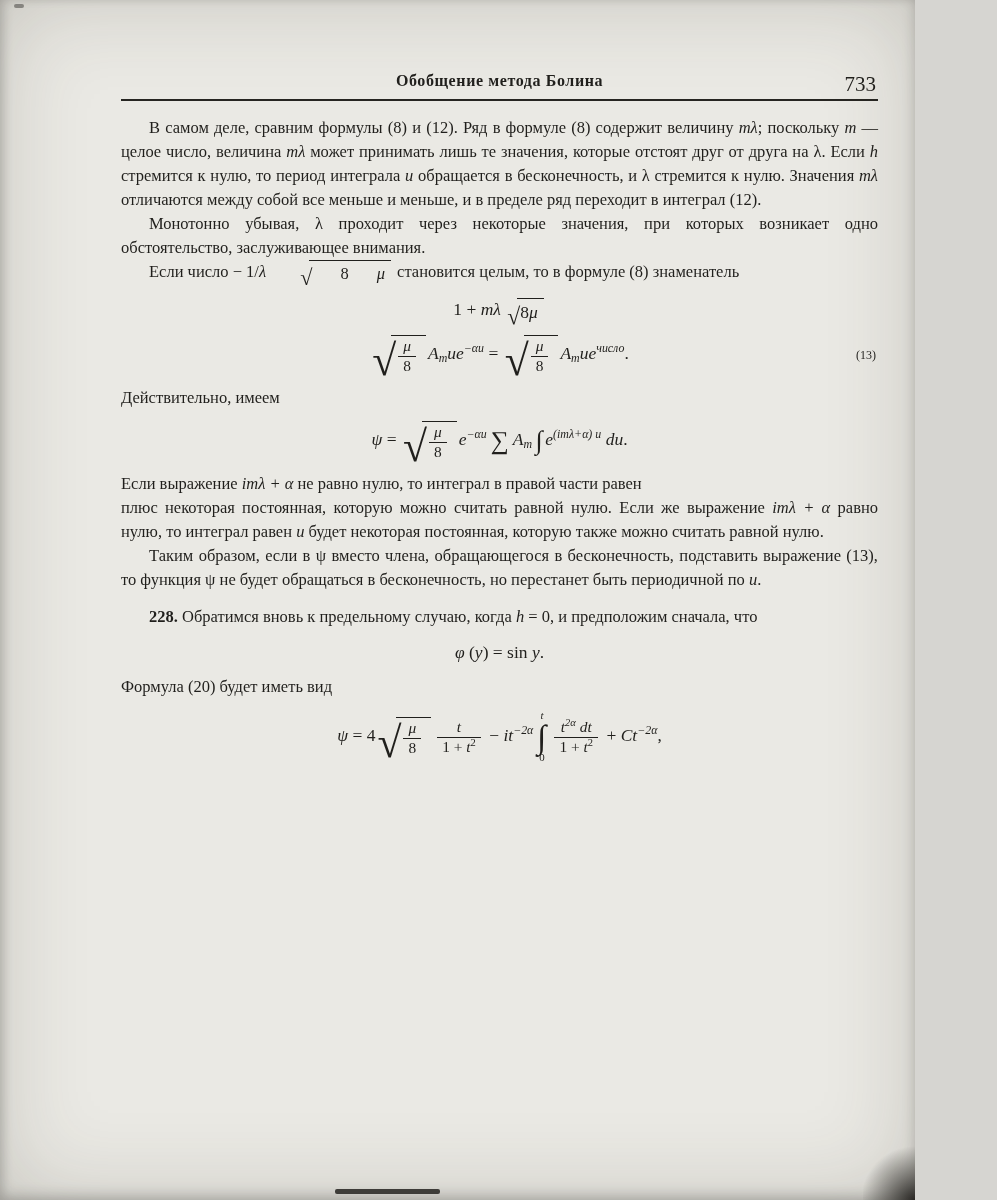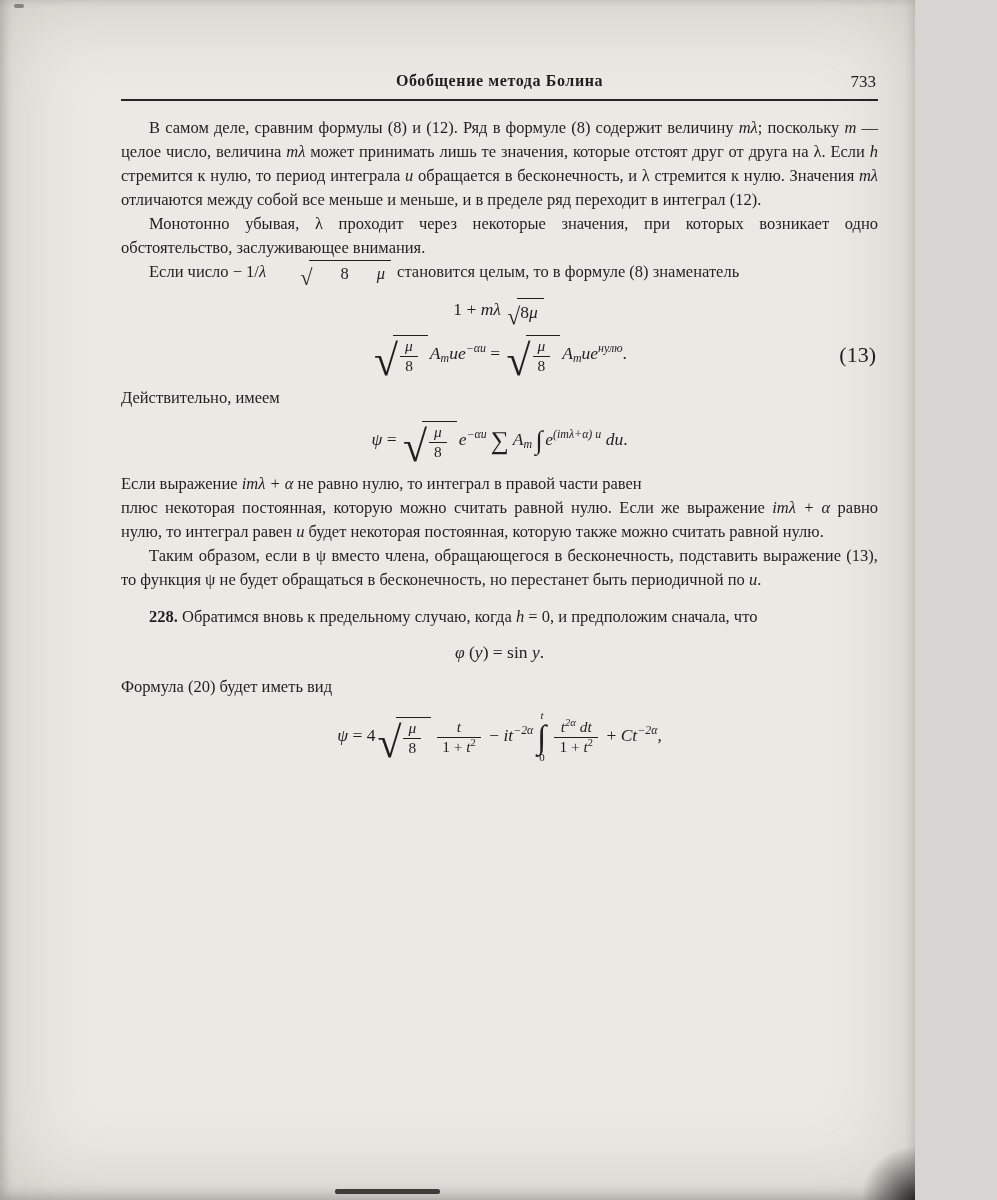--- a/index.html
+++ b/index.html
@@ -12,37 +12,37 @@
   .scan-page {
     position: relative;
     width: 915px; height: 1200px;
     background: var(--paper, #eae9e4);
     color: var(--ink, #201f1c);
     overflow: hidden;
     box-shadow: inset 0 0 90px rgba(60,55,42,.20), inset 0 -5px 14px rgba(0,0,0,.18), inset 4px 0 10px rgba(0,0,0,.08);
   }
   .running-header { position: absolute; top: 72px; left: 121px; width: 757px; height: 22px; }
   .rh-title { position: absolute; left: 0; right: 0; text-align: center; font-weight: 700; font-size: 16px; letter-spacing: .6px; }
-  .rh-page  { position: absolute; right: 2px; top: 0; font-size: 17px; }
+  .rh-page  { position: absolute; right: 2px; top: 0; font-size: 21px; }
   .header-rule { position: absolute; top: 99px; left: 121px; width: 757px; border: none; margin: 0; border-top: 2.2px solid #262521; }
 
   .page-body {
     position: absolute; top: 116px; left: 121px; width: 757px;
     font-size: 16.5px; line-height: 24px; text-align: justify;
   }
   .para { margin: 0; }
   .para.indent { text-indent: 28px; }
   .para.space-before { margin-top: 13px; }
   .bold { font-weight: 700; }
   .var { font-style: italic; }
   .imath { white-space: nowrap; }
 
   .formula-row { position: relative; display: flex; justify-content: center; align-items: center; margin: 11px 0; text-indent: 0; }
   .dmath { display: inline-block; white-space: nowrap; font-size: 17.5px; }
-  .eq-tag { position: absolute; right: 2px; top: 50%; transform: translateY(-50%); font-size: 22px; }
+  .eq-tag { position: absolute; right: 2px; top: 50%; transform: translateY(-50%); font-size: 12px; }
 
   .mi { font-style: italic; }
   .mr { font-style: normal; }
   .dmath sup, .imath sup { font-size: .68em; vertical-align: .55em; line-height: 0; }
   .dmath sub, .imath sub { font-size: .68em; vertical-align: -.25em; line-height: 0; }
 
   .frac { display: inline-flex; flex-direction: column; align-items: center; vertical-align: middle; margin: 0 4px; font-size: .88em; line-height: 1.2; text-align: center; }
   .frac .num { display: block; padding: 0 5px; }
   .frac .den { display: block; border-top: 1.3px solid currentColor; padding: 0 5px; }
 
@@ -100,21 +100,21 @@
               </span>
             </span>
           </span><span class="mi">A</span><sub><span class="mi">m</span></sub><span class="mi">ue</span><sup><span class="mi">−αu</span></sup><span class="mr"> = </span><span class="sqrt">
             <span class="rad big">√</span>
             <span class="radbody">
               <span class="frac">
                 <span class="num"><span class="mi">μ</span></span>
                 <span class="den"><span class="mr">8</span></span>
               </span>
             </span>
-          </span><span class="mi">A</span><sub><span class="mi">m</span></sub><span class="mi">ue</span><sup><span class="mi">нулю</span></sup><span class="mr">.</span></span>
+          </span><span class="mi">A</span><sub><span class="mi">m</span></sub><span class="mi">ue</span><sup><span class="mi">число</span></sup><span class="mr">.</span></span>
         <span class="eq-tag">(13)</span>
       </div>
       <p class="para"><span class="txt">Действительно, имеем</span></p>
       <div class="formula-row">
         <span class="dmath"><span class="mi">ψ</span><span class="mr"> = </span><span class="sqrt">
             <span class="rad big">√</span>
             <span class="radbody">
               <span class="frac">
                 <span class="num"><span class="mi">μ</span></span>
                 <span class="den"><span class="mr">8</span></span>

